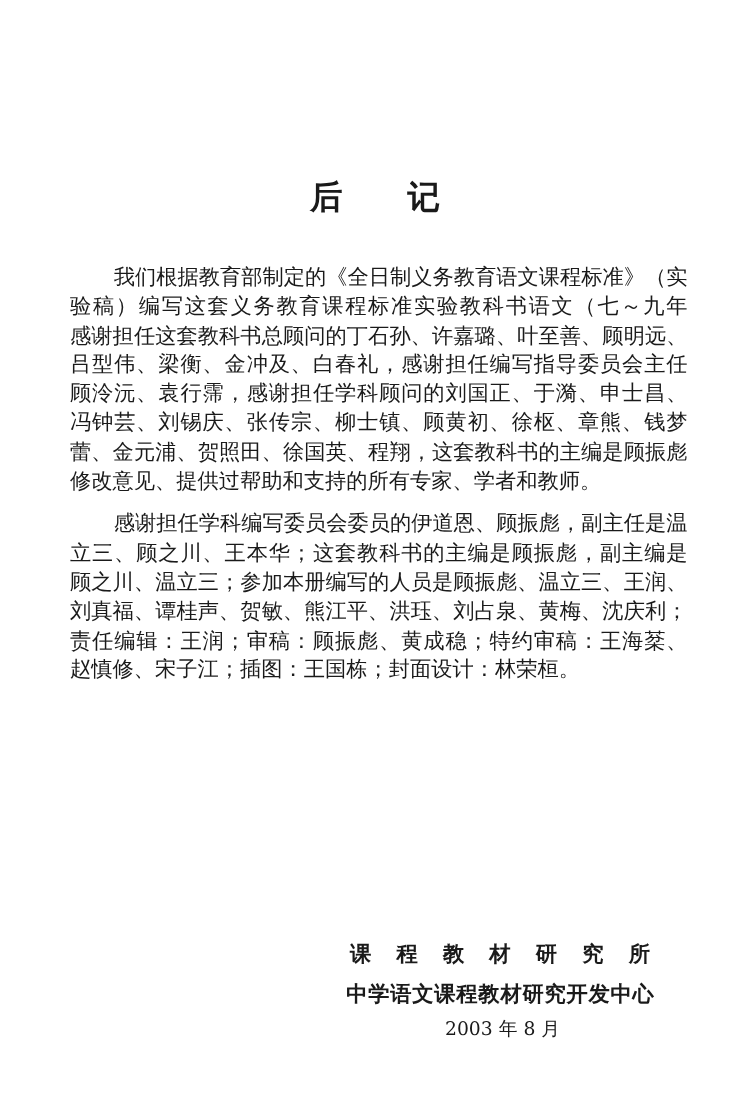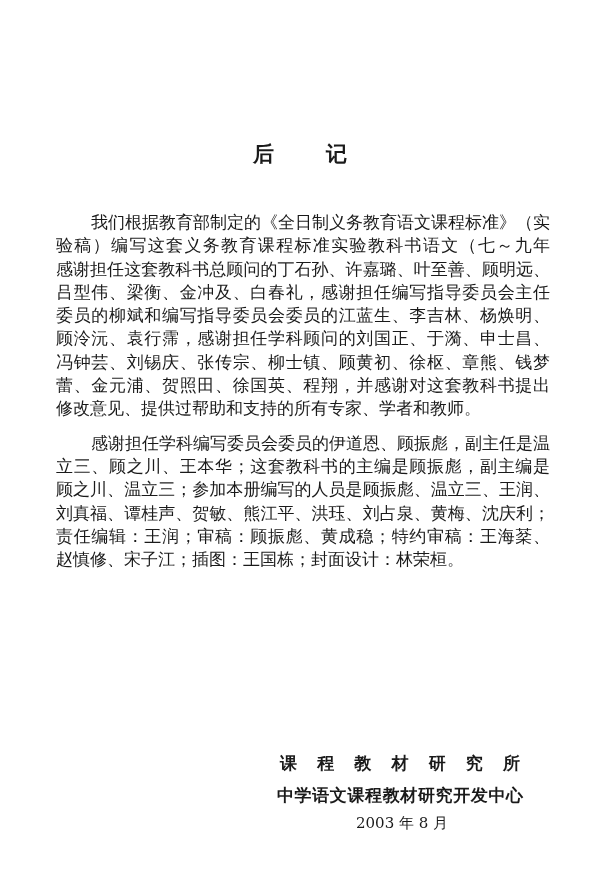--- a/index.html
+++ b/index.html
@@ -21,21 +21,21 @@
       width: 600px;
       height: 896px;
     }
     .title {
       position: absolute;
       top: 140px;
       left: 0;
       width: 600px;
       text-align: center;
       font-family: "DejaVu Sans", "Liberation Sans", sans-serif;
-      font-size: 21px;
+      font-size: 26px;
       font-weight: bold;
       letter-spacing: 0;
     }
     .title span {
       display: inline-block;
       margin: 0 26px;
     }
     .body-text {
       position: absolute;
       left: 56px;
@@ -97,24 +97,23 @@
   <h1 class="title" style="margin:0;">
     <span>后</span><span>记</span>
   </h1>
 
   <div class="body-text">
     <div class="para1">
       <div class="line indent">我们根据教育部制定的《全日制义务教育语文课程标准》（实</div>
       <div class="line">验稿）编写这套义务教育课程标准实验教科书语文（七～九年</div>
       <div class="line">感谢担任这套教科书总顾问的丁石孙、许嘉璐、叶至善、顾明远、</div>
       <div class="line">吕型伟、梁衡、金冲及、白春礼，感谢担任编写指导委员会主任</div>
-      <div class="line">委员的柳斌和编写指导委员会委员的江蓝生、李吉林、杨焕明、</div>
       <div class="line">顾泠沅、袁行霈，感谢担任学科顾问的刘国正、于漪、申士昌、</div>
       <div class="line">冯钟芸、刘锡庆、张传宗、柳士镇、顾黄初、徐枢、章熊、钱梦</div>
-      <div class="line">蕾、金元浦、贺照田、徐国英、程翔，并感谢对这套教科书提出</div>
+      <div class="line">蕾、金元浦、贺照田、徐国英、程翔，这套教科书的主编是顾振彪</div>
       <div class="line last">修改意见、提供过帮助和支持的所有专家、学者和教师。</div>
     </div>
     <div class="para2" style="margin-top:11px;">
       <div class="line indent">感谢担任学科编写委员会委员的伊道恩、顾振彪，副主任是温</div>
       <div class="line">立三、顾之川、王本华；这套教科书的主编是顾振彪，副主编是</div>
       <div class="line">顾之川、温立三；参加本册编写的人员是顾振彪、温立三、王润、</div>
       <div class="line">刘真福、谭桂声、贺敏、熊江平、洪珏、刘占泉、黄梅、沈庆利；</div>
       <div class="line">责任编辑：王润；审稿：顾振彪、黄成稳；特约审稿：王海棻、</div>
       <div class="line last">赵慎修、宋子江；插图：王国栋；封面设计：林荣桓。</div>
     </div>

